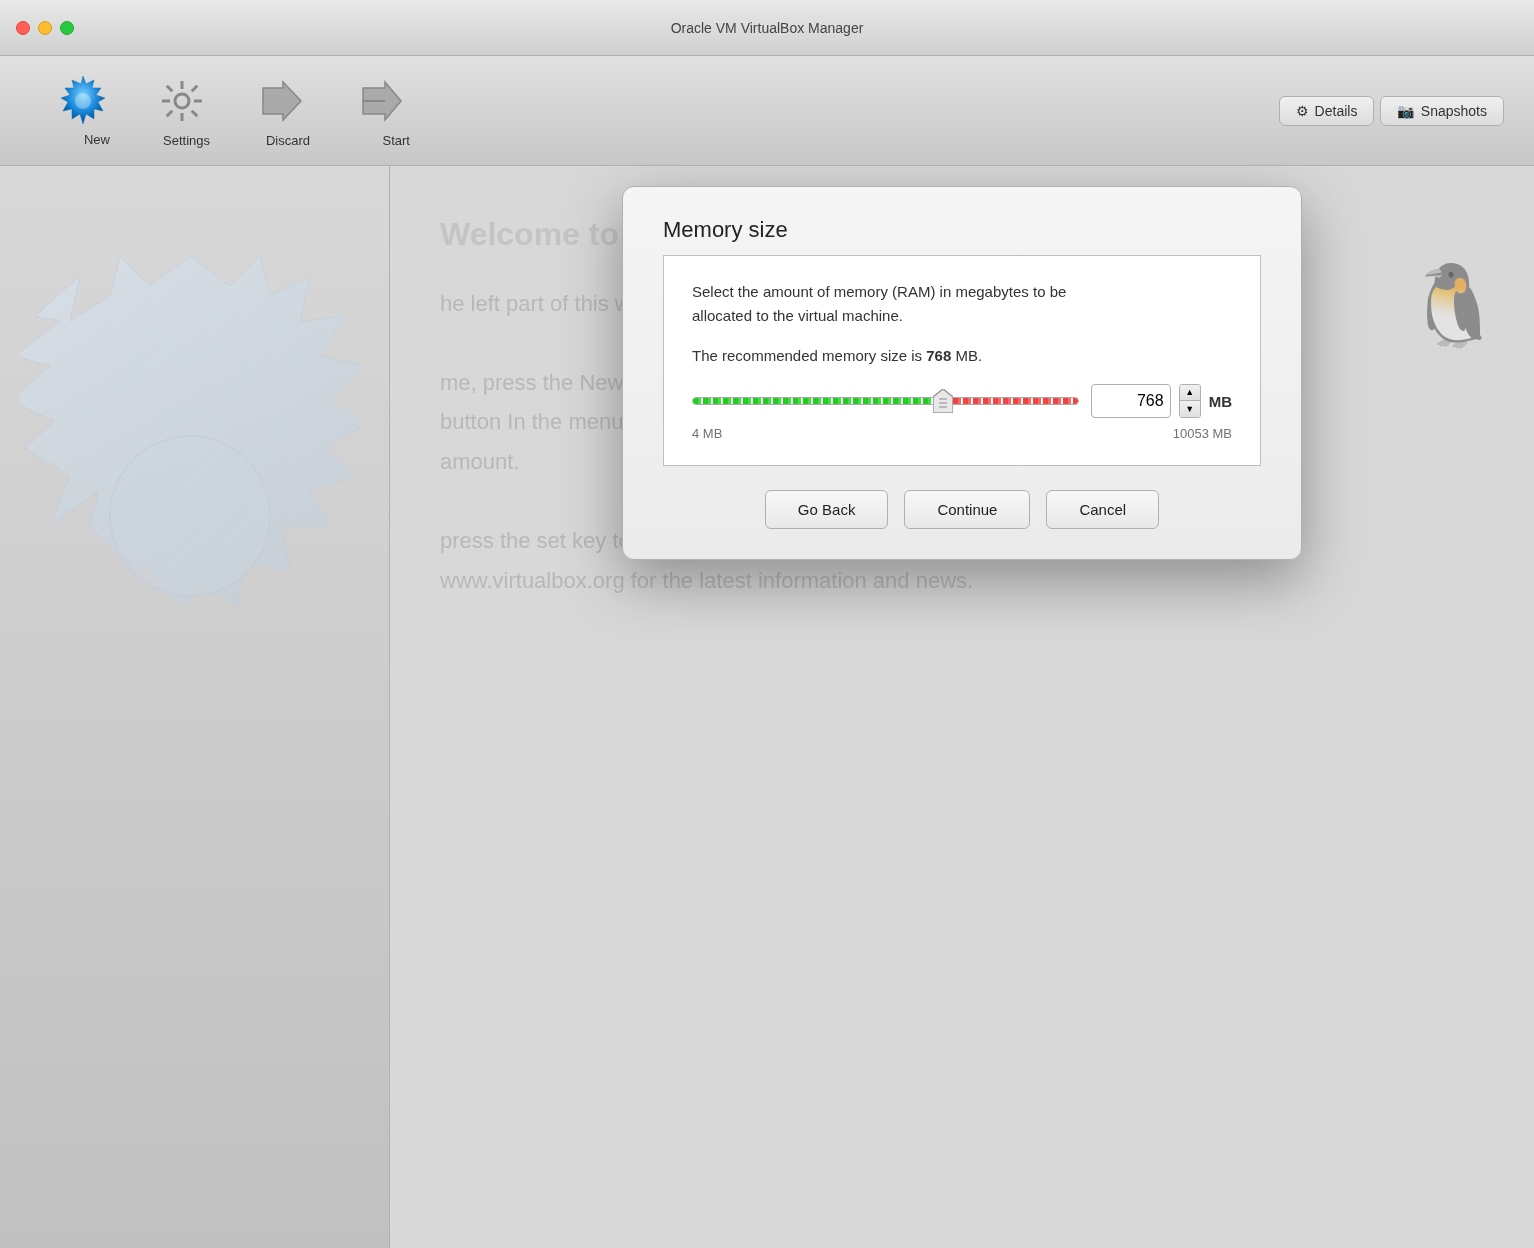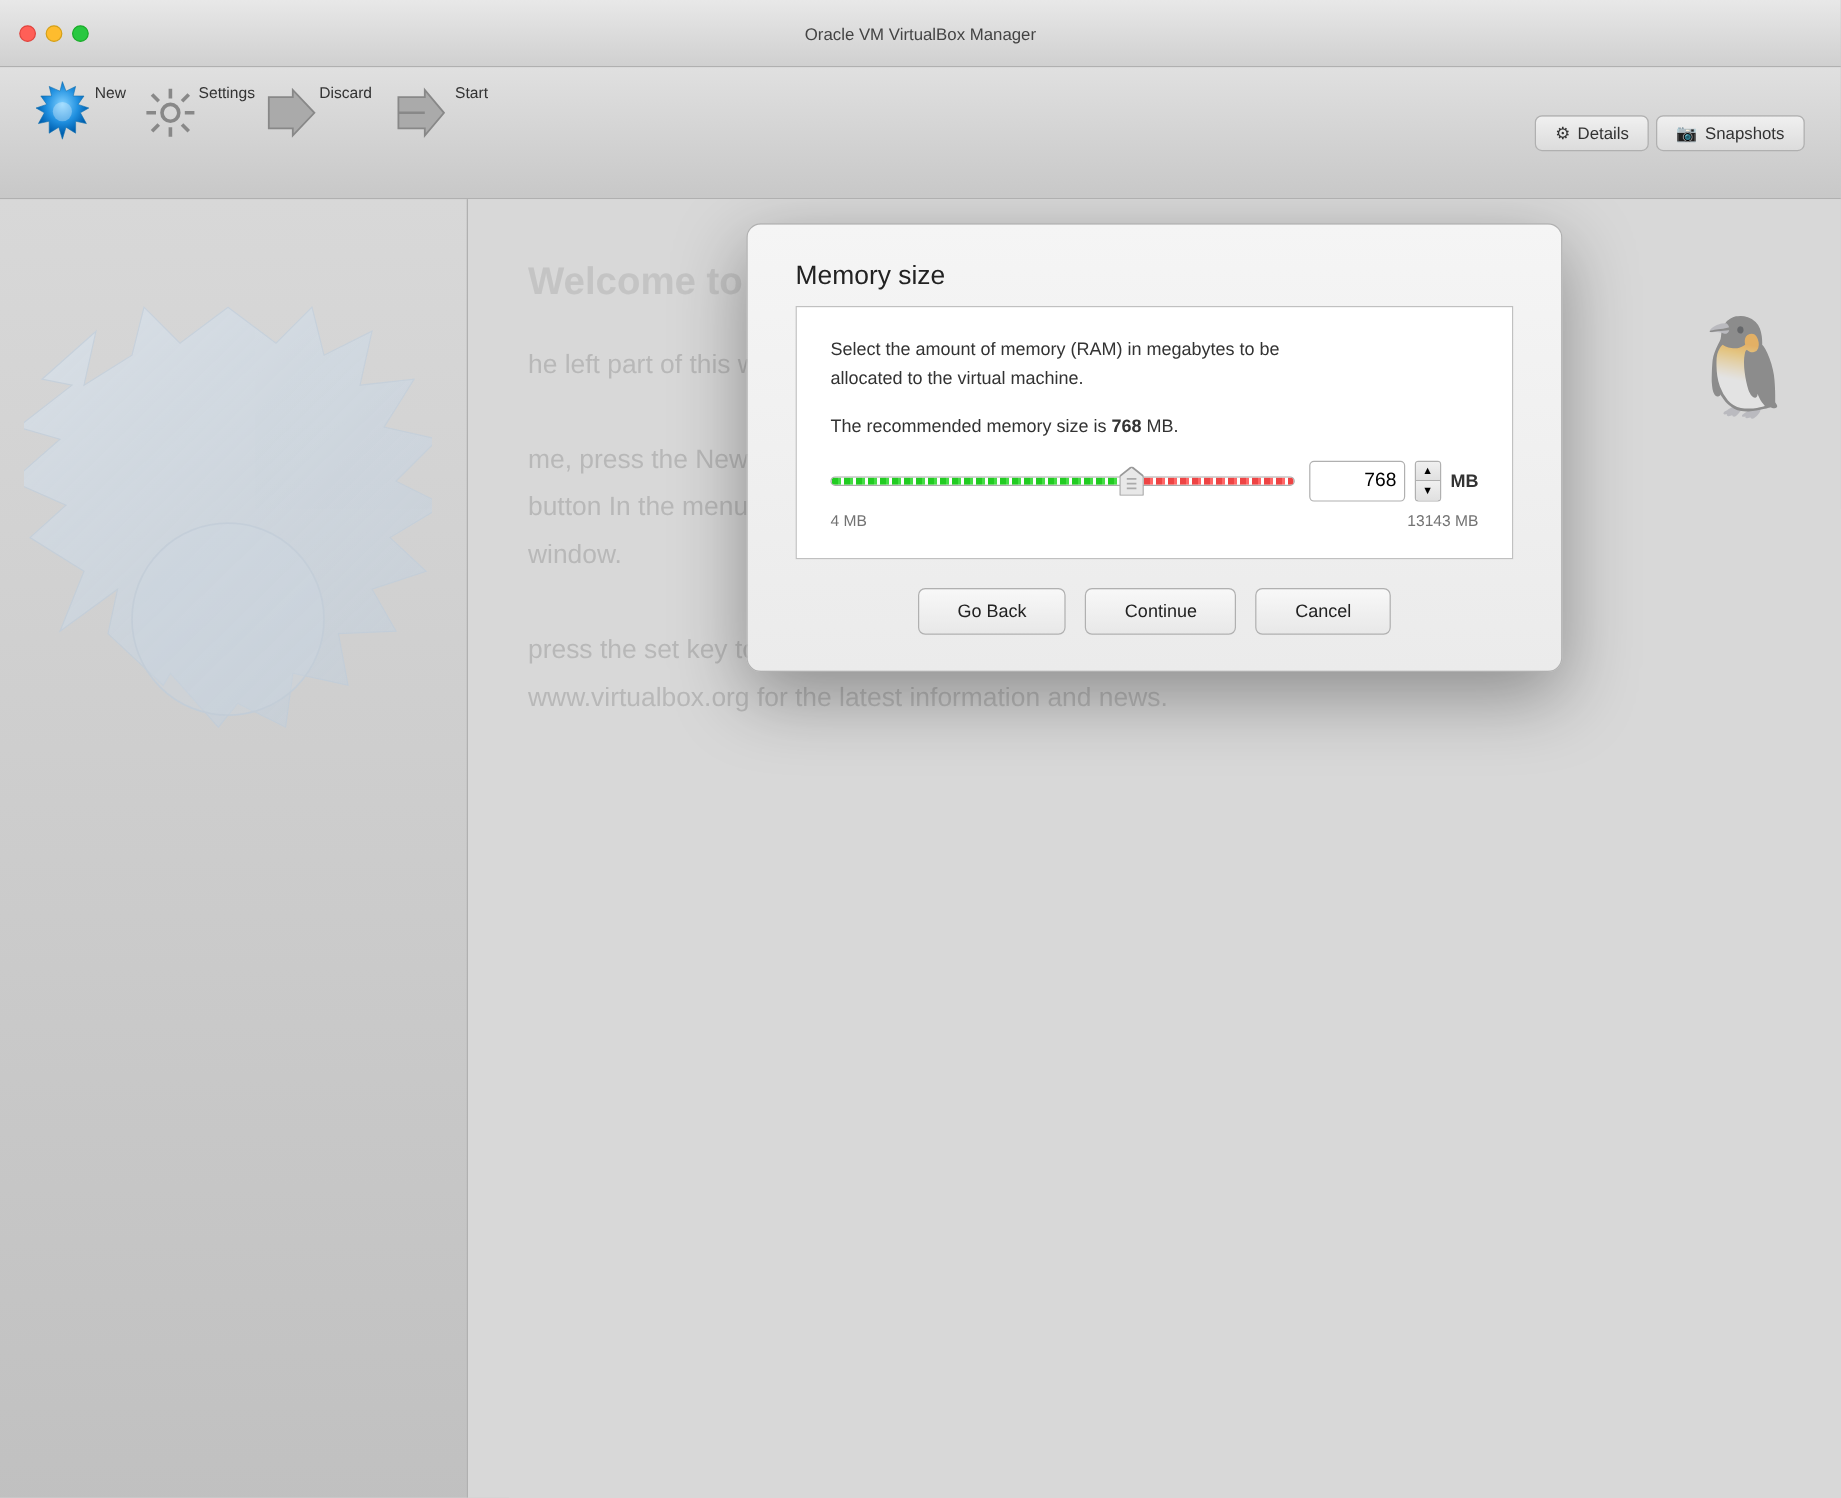--- a/index.html
+++ b/index.html
@@ -57,22 +57,22 @@
       padding: 0 20px;
       position: relative;
     }
     .toolbar-left {
       display: flex;
       gap: 10px;
       align-items: center;
     }
     .toolbar-btn {
       display: flex;
-      flex-direction: row;
-      align-items: flex-start;
+      flex-direction: column;
+      align-items: flex-end;
       justify-content: center;
       width: 90px;
       height: 90px;
       border: none;
       background: transparent;
       cursor: pointer;
       border-radius: 10px;
     }
     .toolbar-btn-icon {
       width: 56px;
@@ -487,21 +487,21 @@
         <span>he left part of this window is a list of all virtual machines on your con</span><span>r. The list is</span>
       </p>
       <br>
       <p>
         <span>me, press the New</span>
       </p>
       <p>
         <span>button In the menu at the</span>
       </p>
       <p>
-        <span>window.</span>
+        <span>amount.</span>
       </p>
       <br>
       <p>
         <span>press the set key to get instant help</span>
       </p>
       <p>
         <span>www.virtualbox.org for the latest information and news.</span>
       </p>
     </div>
 
@@ -545,21 +545,21 @@
                 <div class="spinner-arrows">
                   <button class="spinner-arrow">▲</button>
                   <button class="spinner-arrow">▼</button>
                 </div>
                 <span class="spinner-unit">MB</span>
               </div>
             </div>
 
             <div class="slider-labels">
               <span>4 MB</span>
-              <span>13143 MB</span>
+              <span>10053 MB</span>
             </div>
           </div>
         </div>
 
         <div class="modal-buttons">
           <button class="modal-btn">Go Back</button>
           <button class="modal-btn">Continue</button>
           <button class="modal-btn">Cancel</button>
         </div>
 

